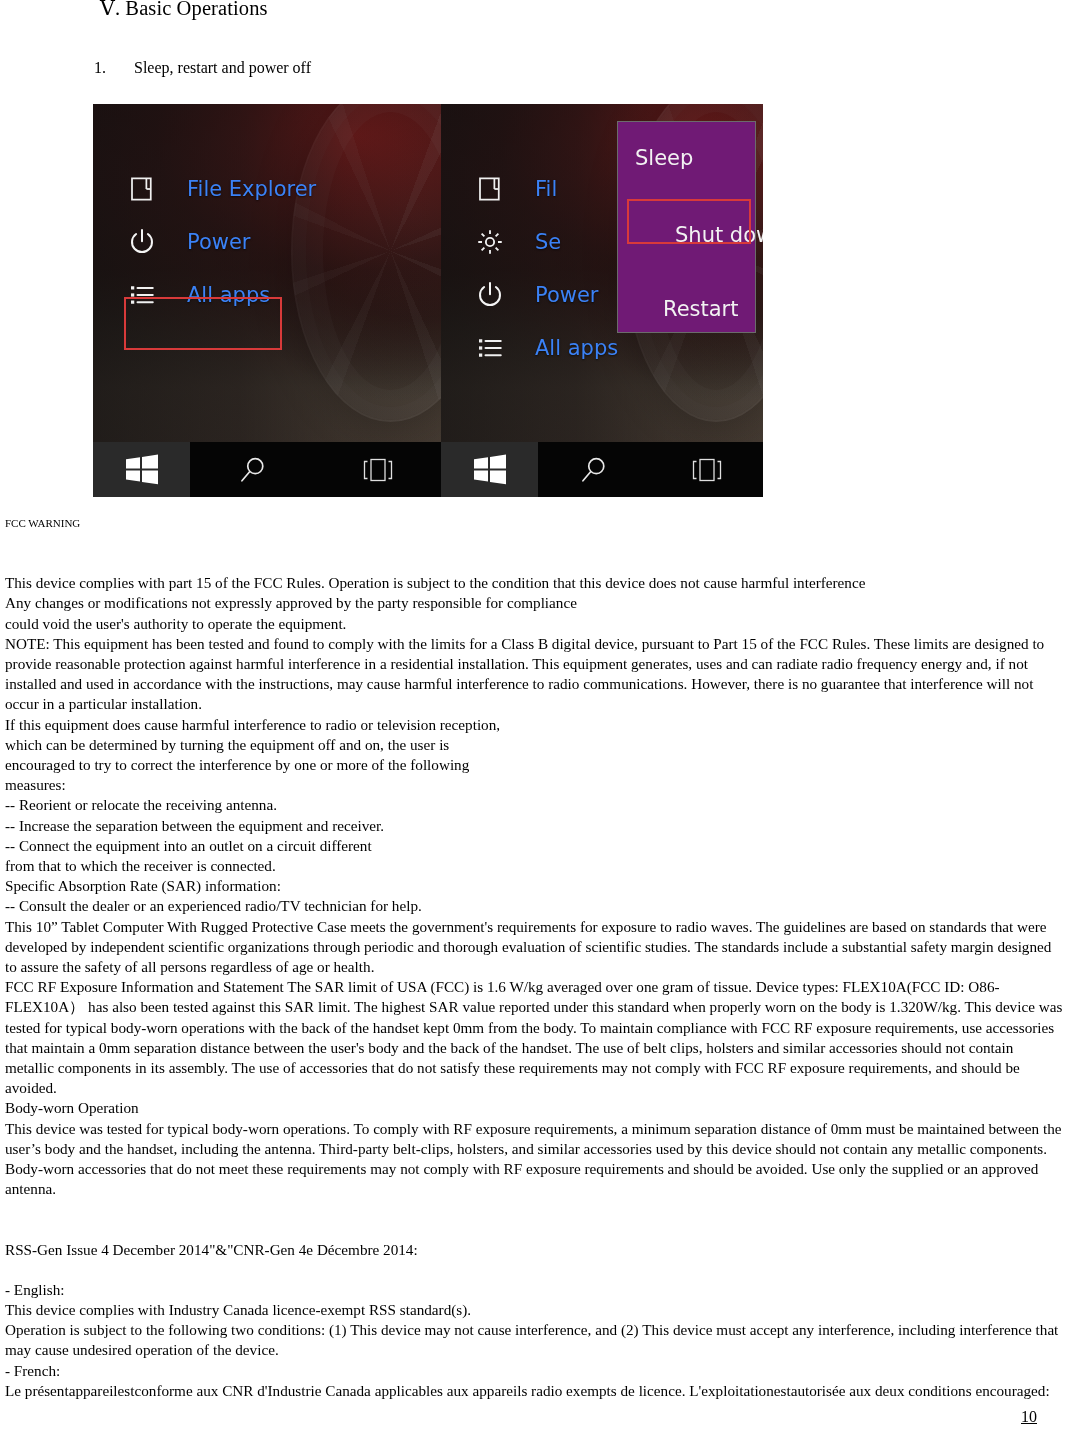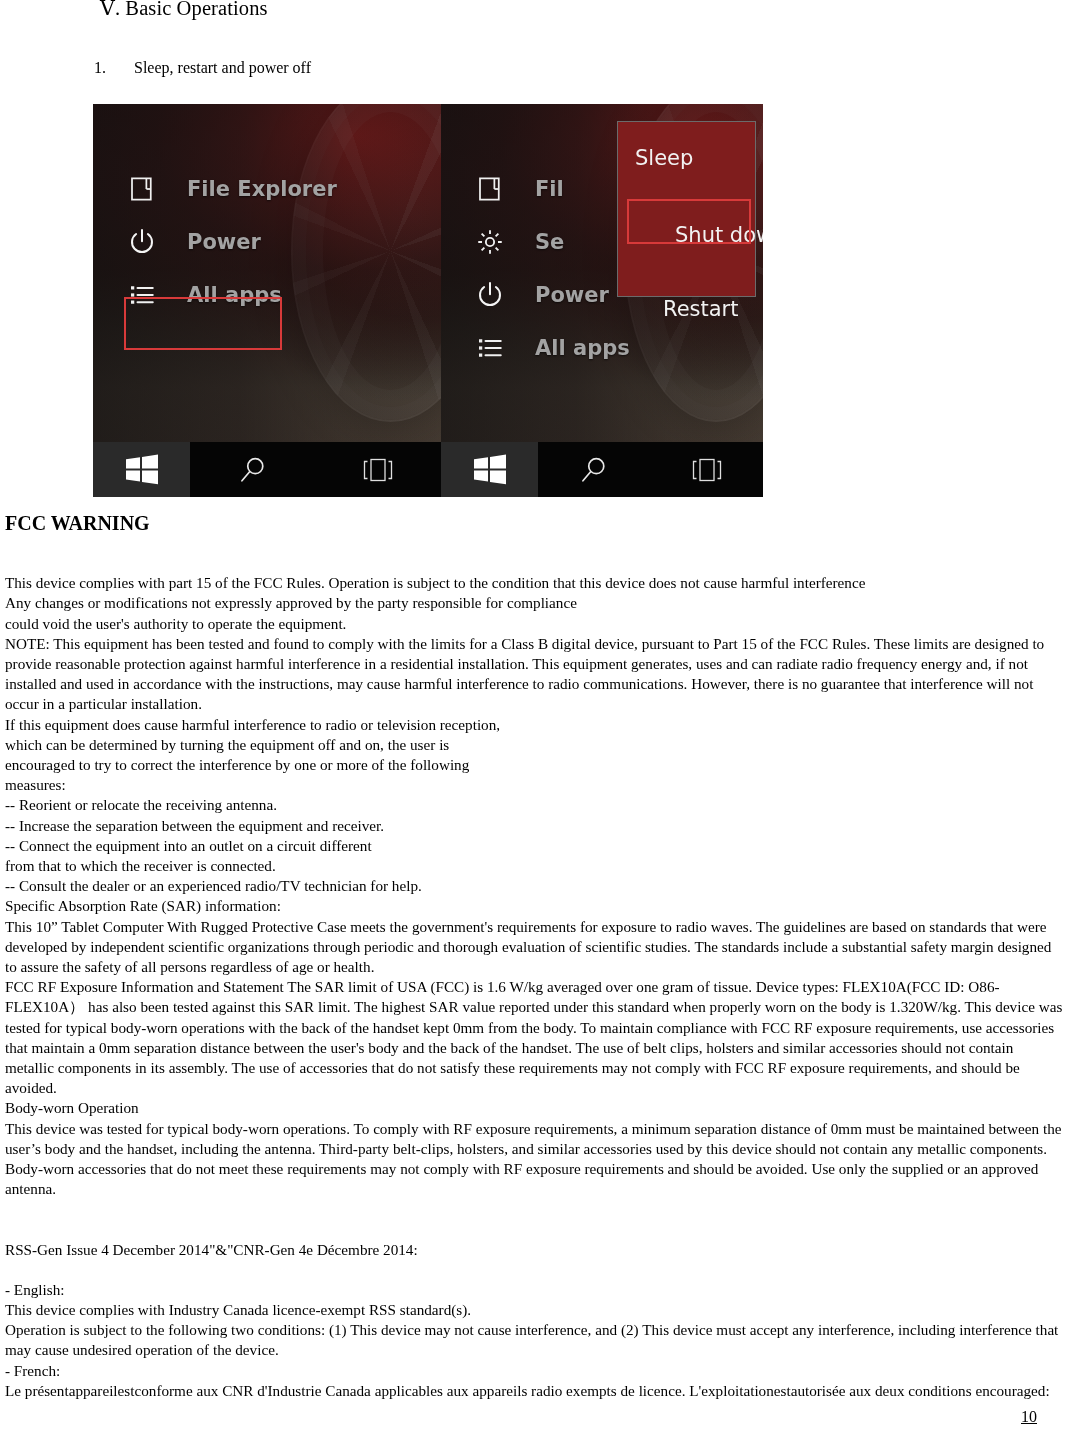--- a/index.html
+++ b/index.html
@@ -99,24 +99,24 @@
     position: absolute;
     left: 0; right: 0;
     top: 58px;
   }
   .start-item {
     position: relative;
     display: flex;
     align-items: center;
     height: 53px;
     padding-left: 34px;
-    color: #a3a3a3;
+    color: #3b82f6;
     font-family: "DejaVu Sans", "Liberation Sans", sans-serif;
     font-size: 21px;
-    font-weight: 700;
+    font-weight: 400;
   }
   .start-item .si-icon {
     width: 36px;
     height: 32px;
     display: flex;
     align-items: center;
     justify-content: flex-start;
     flex: none;
   }
   .start-item .si-label {
@@ -135,22 +135,22 @@
   }
   .hl-power { left: 31px;  top: 193px; width: 158px; height: 53px; }
   .hl-shutdown { left: 186px; top: 95px; width: 124px; height: 45px; }
 
   
   .power-flyout {
     position: absolute;
     left: 176px;
     top: 17px;
     width: 139px;
-    height: 176px;
-    background: #7f1d1d;
+    height: 212px;
+    background: #701a75;
     border: 1px solid #6b6b6b;
     box-sizing: border-box;
   }
   .power-flyout .pf-item {
     position: absolute;
     left: 17px;
     color: #f2f2f2;
     font-family: "DejaVu Sans", "Liberation Sans", sans-serif;
     font-size: 21px;
     white-space: nowrap;
@@ -187,21 +187,21 @@
   
   .body-text {
     position: absolute;
     left: 5px;
     top: 513px;
     width: 1059px;
     font-size: 15.2px;
     line-height: 20.2px;
   }
   .body-text p { margin: 0; }
-  .strong-head { font-weight: bold; font-size: 20px; }
+  .strong-head { font-weight: normal; font-size: 11px; }
   .spacer-sm { height: 20px; }
   .spacer-md { height: 40px; }
 
   .page-number {
     position: absolute;
     right: 30px;
     bottom: 8px;
     font-size: 16px;
     text-decoration: underline;
   }
@@ -385,22 +385,22 @@
   <p>could void the user's authority to operate the equipment.</p>
   <p>NOTE: This equipment has been tested and found to comply with the limits for a Class B digital device, pursuant to Part 15 of the FCC Rules. These limits are designed to provide reasonable protection against harmful interference in a residential installation. This equipment generates, uses and can radiate radio frequency energy and, if not installed and used in accordance with the instructions, may cause harmful interference to radio communications. However, there is no guarantee that interference will not occur in a particular installation.</p>
   <p>If this equipment does cause harmful interference to radio or television reception,</p>
   <p>which can be determined by turning the equipment off and on, the user is</p>
   <p>encouraged to try to correct the interference by one or more of the following</p>
   <p>measures:</p>
   <p>-- Reorient or relocate the receiving antenna.</p>
   <p>-- Increase the separation between the equipment and receiver.</p>
   <p>-- Connect the equipment into an outlet on a circuit different</p>
   <p>from that to which the receiver is connected.</p>
+  <p>Specific Absorption Rate (SAR) information:</p>
   <p>-- Consult the dealer or an experienced radio/TV technician for help.</p>
-  <p>Specific Absorption Rate (SAR) information:</p>
   <p>This 10” Tablet Computer With Rugged Protective Case meets the government's requirements for exposure to radio waves. The guidelines are based on standards that were developed by independent scientific organizations through periodic and thorough evaluation of scientific studies. The standards include a substantial safety margin designed to assure the safety of all persons regardless of age or health.</p>
   <p>FCC RF Exposure Information and Statement The SAR limit of USA (FCC) is 1.6 W/kg averaged over one gram of tissue. Device types: FLEX10A(FCC ID: O86-FLEX10A）  has also been tested against this SAR limit. The highest SAR value reported under this standard when properly worn on the body is 1.320W/kg. This device was tested for typical body-worn operations with the back of the handset kept 0mm from the body. To maintain compliance with FCC RF exposure requirements, use accessories that maintain a 0mm separation distance between the user's body and the back of the handset. The use of belt clips, holsters and similar accessories should not contain metallic components in its assembly. The use of accessories that do not satisfy these requirements may not comply with FCC RF exposure requirements, and should be avoided.</p>
   <p>Body-worn Operation</p>
   <p>This device was tested for typical body-worn operations. To comply with RF exposure requirements, a minimum separation distance of 0mm must be maintained between the user’s body and the handset, including the antenna. Third-party belt-clips, holsters, and similar accessories used by this device should not contain any metallic components. Body-worn accessories that do not meet these requirements may not comply with RF exposure requirements and should be avoided. Use only the supplied or an approved antenna.</p>
 
   <div class="spacer-md"></div>
 
   <p>RSS-Gen Issue 4 December 2014"&amp;"CNR-Gen 4e Décembre 2014:</p>
   <div class="spacer-sm"></div>
   <p>- English:</p>

